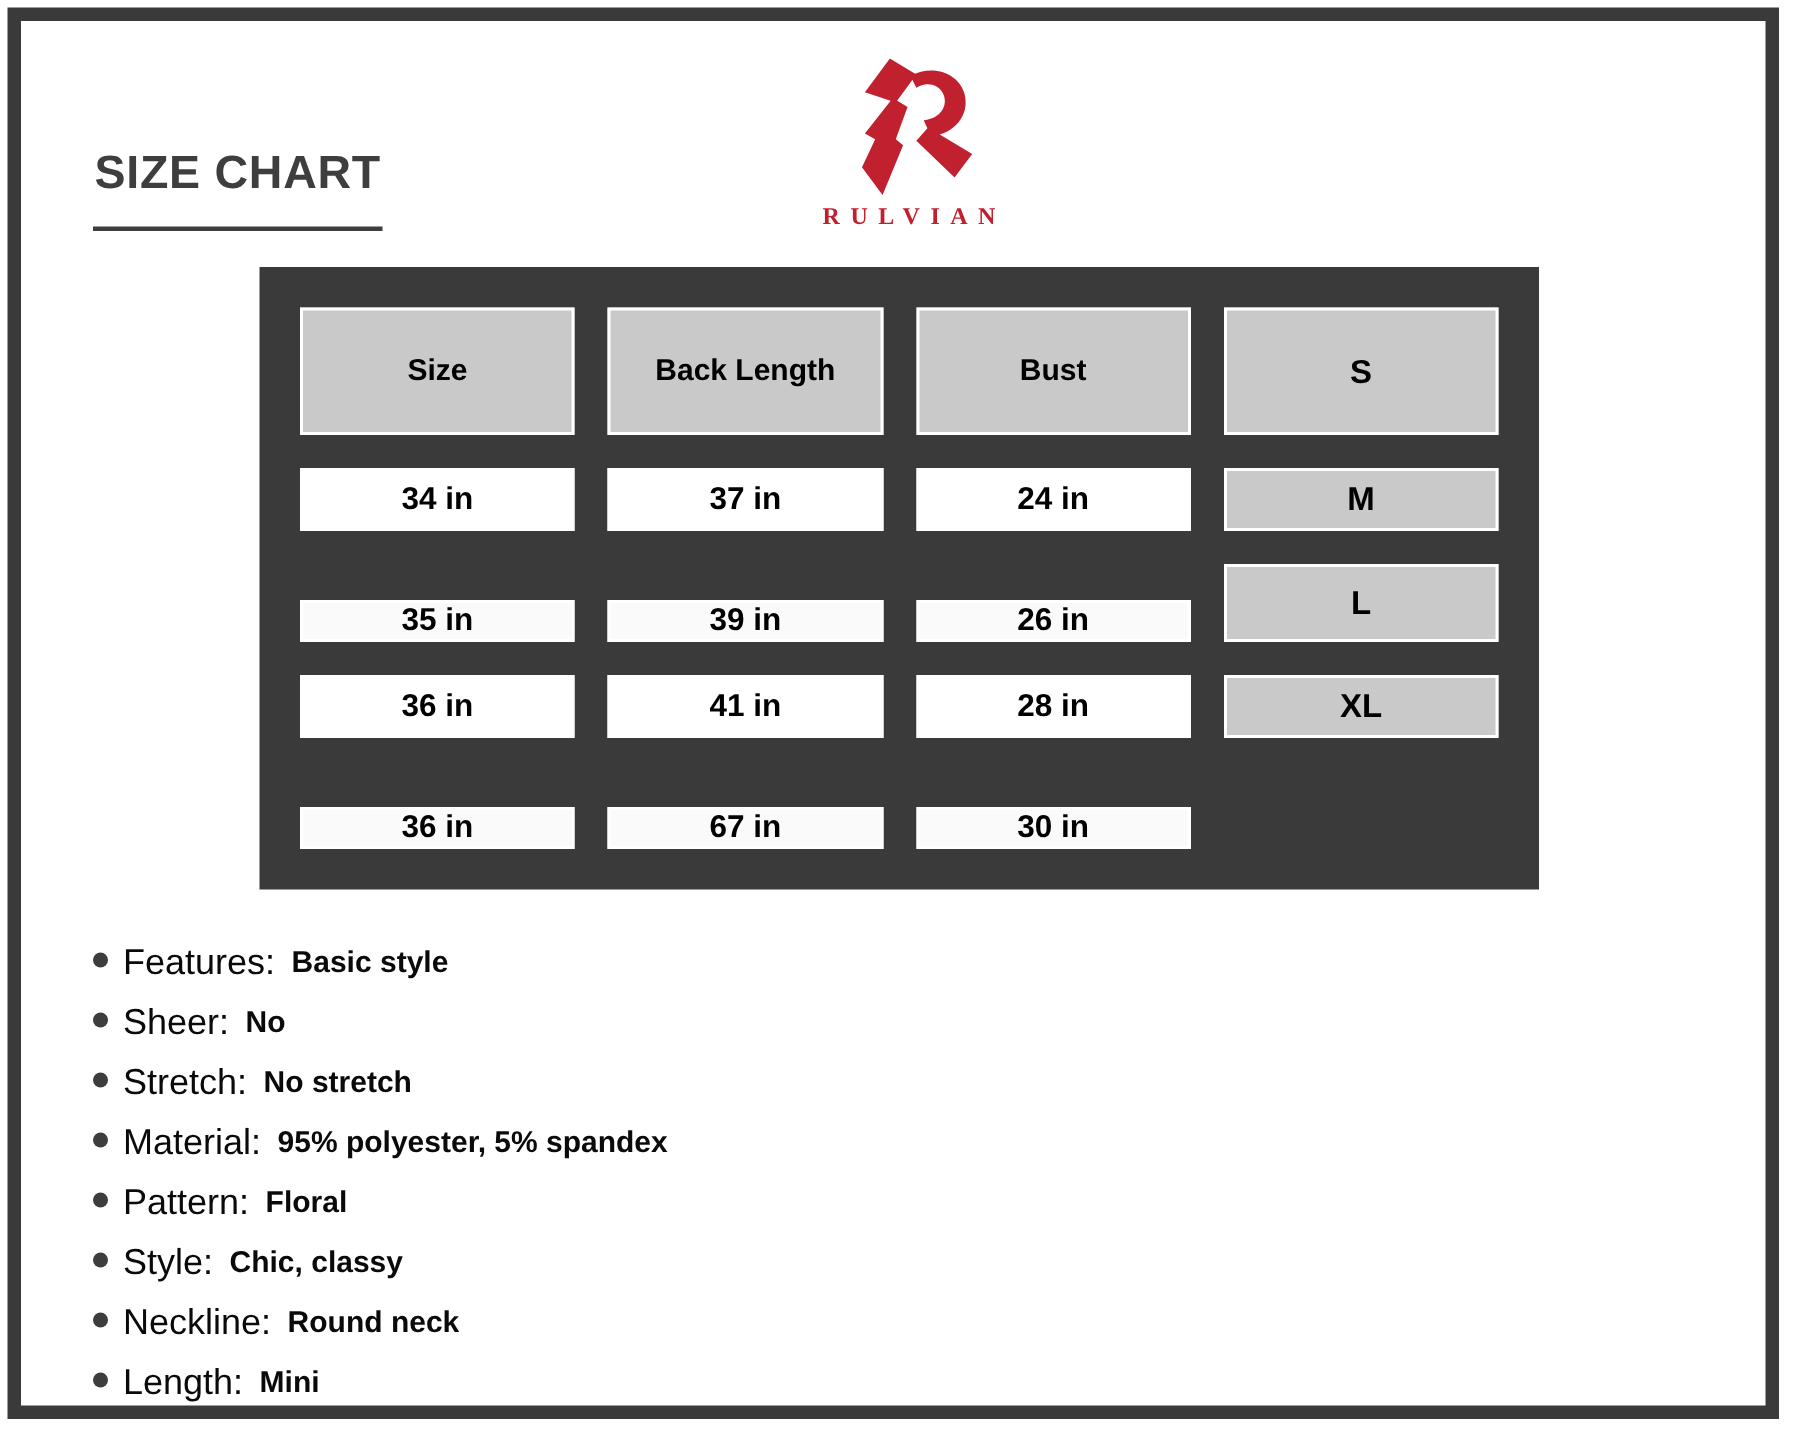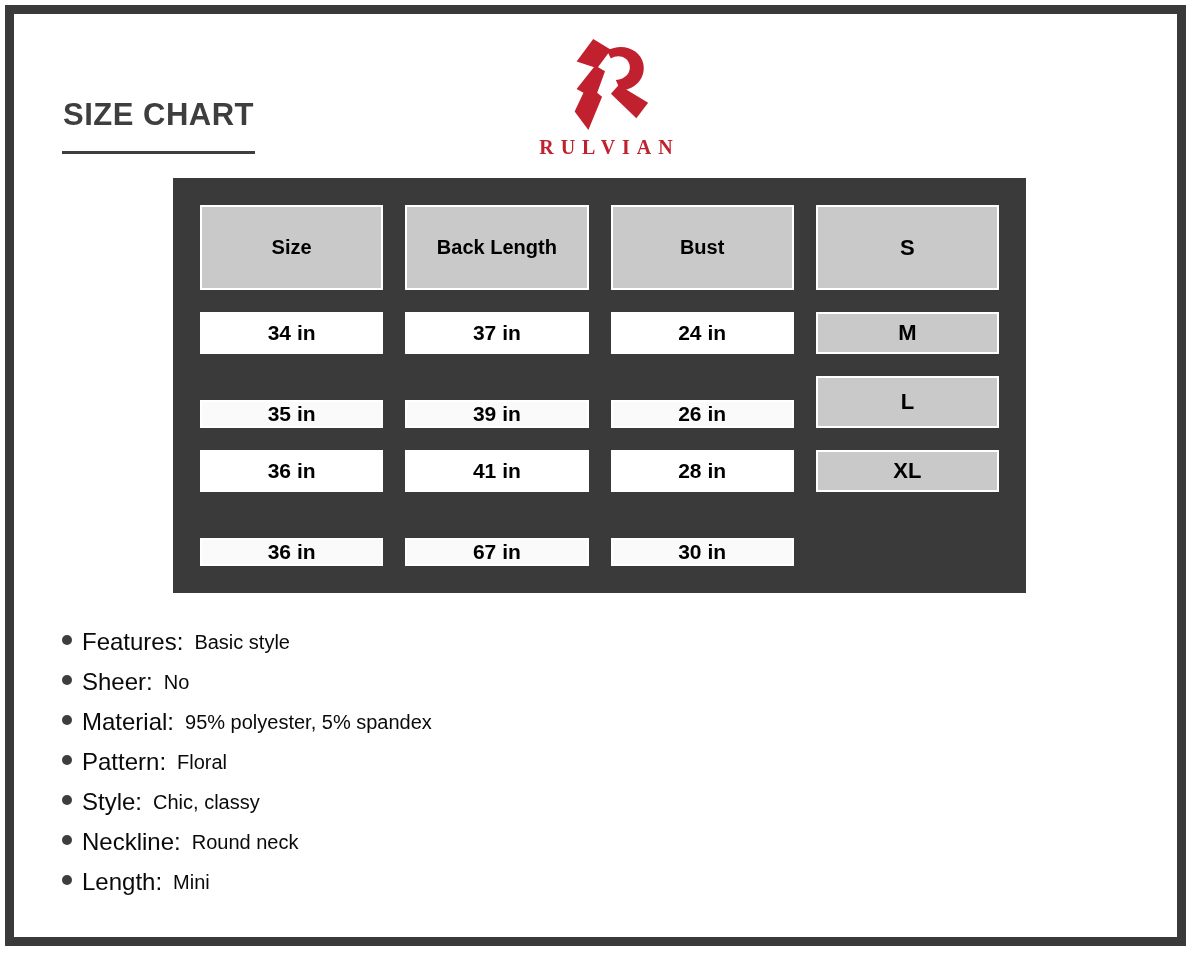--- a/index.html
+++ b/index.html
@@ -17,21 +17,21 @@
   }
   .title-underline{
     position:absolute;left:62px;top:151px;width:193px;height:3px;background:#3e3e3e;
   }
   .logo{
     position:absolute;left:500px;top:36px;width:212px;text-align:center;
   }
   .logo svg{display:block;margin:0 auto;width:92px;height:98px;}
   .brand-name{
     font-family:"Liberation Serif", serif;font-weight:bold;
-    font-size:20px;letter-spacing:7px;color:#c1202f;margin-top:2px;
+    font-size:16px;letter-spacing:7px;color:#c1202f;margin-top:2px;
     padding-left:7px; 
   }
   .size-table{
     position:absolute;left:173px;top:178px;width:853px;height:415px;
     background:#3a3a3a;box-sizing:border-box;padding:27px;
     display:grid;grid-template-columns:repeat(4,1fr);
     grid-template-rows:85px repeat(4,1fr);grid-gap:9px;gap:22px;
   }
   .cell{
     border:2px solid #ffffff;box-sizing:border-box;
@@ -42,21 +42,21 @@
   .cell.sizecol{background:#c9c9c9;font-size:22px;}
   .cell.data{background:#ffffff;font-size:21px;}
   .cell.data.alt{background:#fbfafa;margin-top:24px;}
   .details{position:absolute;left:62px;top:622px;}
   .detail-item{display:flex;align-items:center;height:40px;}
   .bullet{
     width:10px;height:10px;border-radius:50%;background:#3d3d3d;
     margin-right:10px;flex:none;margin-top:-4px;
   }
   .detail-label{font-weight:normal;font-size:24px;color:#0a0a0a;margin-right:11px;white-space:pre;}
-  .detail-value{font-weight:normal;font-size:20px;color:#0a0a0a;white-space:pre;}
+  .detail-value{font-weight:bold;font-size:20px;color:#0a0a0a;white-space:pre;}
 </style>
 </head>
 <body>
 
 <div class="frame"></div>
 
 <div class="page-title">SIZE CHART</div>
 <div class="title-underline"></div>
 
 <div class="logo">
@@ -103,20 +103,25 @@
     <span class="detail-label">Features:</span>
     <span class="detail-value">Basic style</span>
   </div>
   <div class="detail-item">
     <span class="bullet"></span>
     <span class="detail-label">Sheer:</span>
     <span class="detail-value">No</span>
   </div>
   <div class="detail-item">
     <span class="bullet"></span>
+    <span class="detail-label">Stretch:</span>
+    <span class="detail-value">No stretch</span>
+  </div>
+  <div class="detail-item">
+    <span class="bullet"></span>
     <span class="detail-label">Material:</span>
     <span class="detail-value">95% polyester, 5% spandex</span>
   </div>
   <div class="detail-item">
     <span class="bullet"></span>
     <span class="detail-label">Pattern:</span>
     <span class="detail-value">Floral</span>
   </div>
   <div class="detail-item">
     <span class="bullet"></span>

